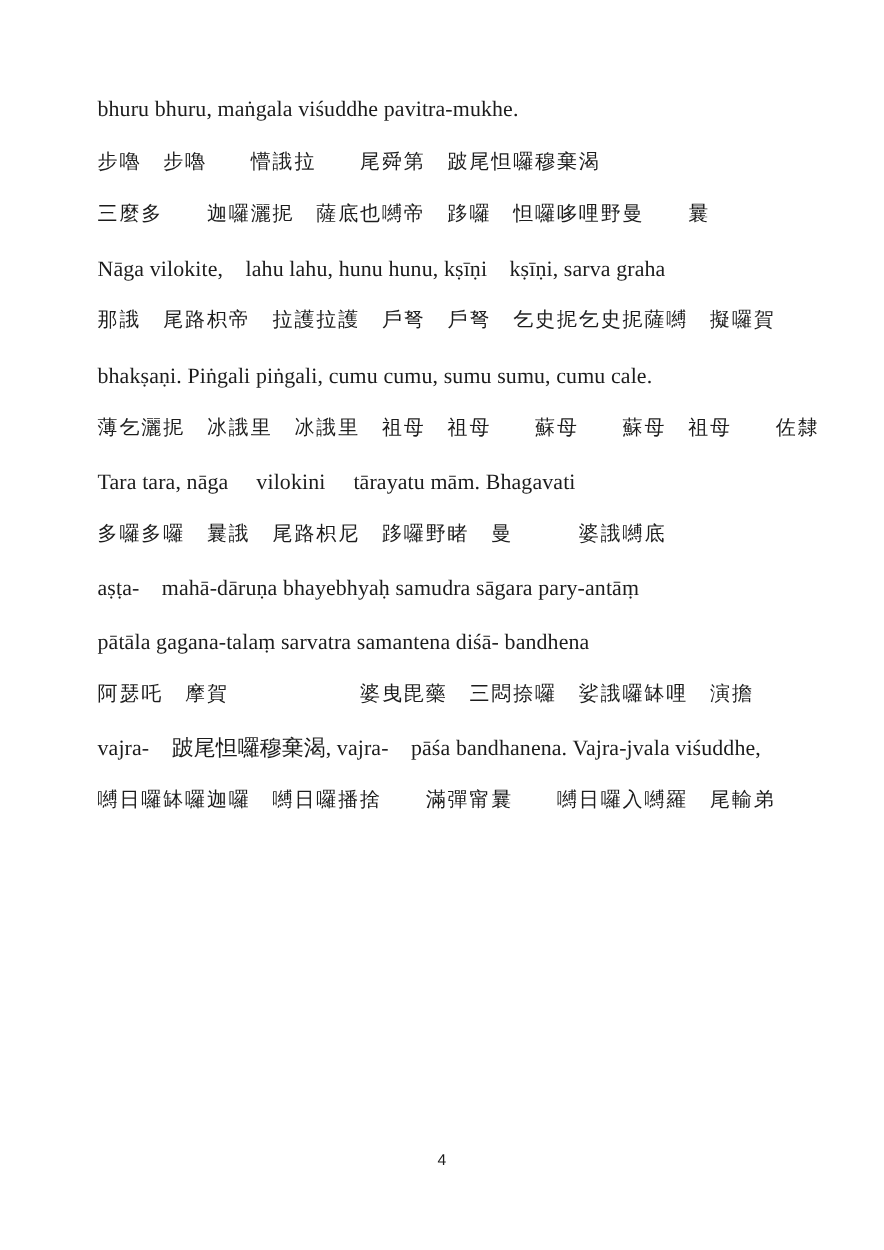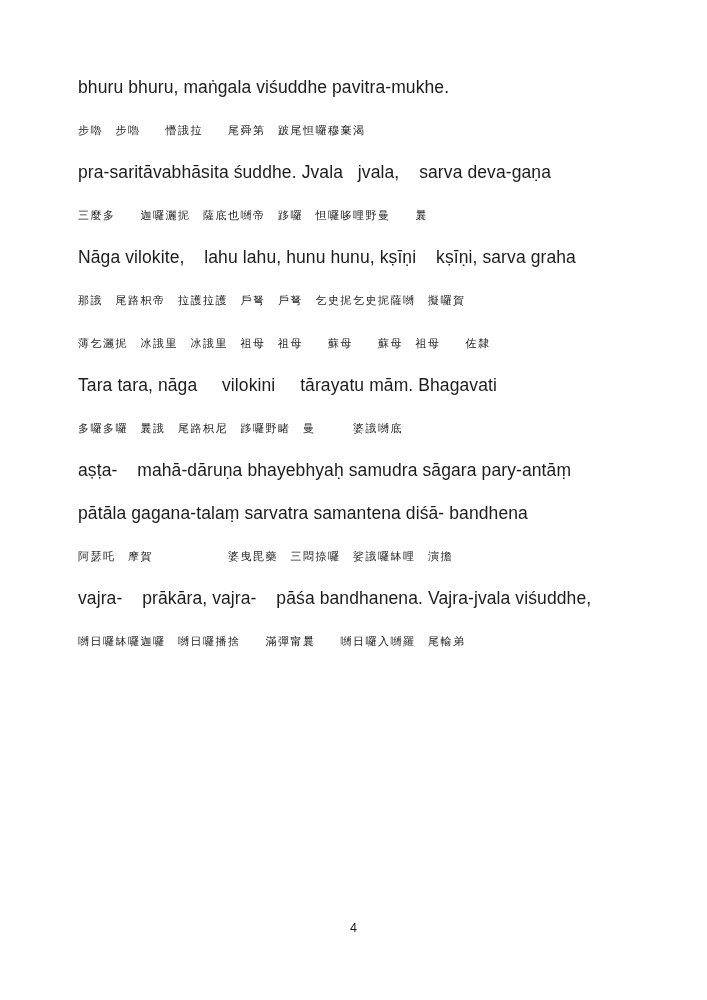--- a/index.html
+++ b/index.html
@@ -26,54 +26,54 @@
     top: 72px;
     right: 40px;
   }
   .line {
     white-space: pre;
     height: 42.6px;
     line-height: 30px;
     margin: 0;
   }
   .line.latin {
-    font-family: Liberation Sans, sans-serif;
+    font-family: Liberation Serif, serif;
     font-size: 17.5px;
     letter-spacing: 0.1px;
   }
   .line.cjk {
-    font-family: Liberation Sans, sans-serif;
-    font-size: 11px;
+    font-family: Liberation Mono, monospace;
+    font-size: 16px;
     letter-spacing: 1.5px;
   }
   .page-number {
     position: absolute;
     left: 0;
     right: 0;
     top: 921px;
     text-align: center;
     font-size: 12.5px;
     font-family: "Liberation Sans", sans-serif;
     color: #1c1c1c;
   }
 </style>
 </head>
 <body>
 
 <div class="page">
   <div class="text-body">
       <div class="line latin">bhuru bhuru, maṅgala viśuddhe pavitra-mukhe.</div>
       <div class="line cjk">步嚕　步嚕　　懵誐拉　　尾舜第　跛尾怛囉穆棄渴</div>
-      <div class="line latin">pra-saritāvabhāsita śuddhe. Jvala   jvala,    sarva deva-gaṇa</div>
       <div class="line cjk">三麼多　　迦囉灑抳　薩底也嚩帝　跢囉　怛囉哆哩野曼　　曩</div>
       <div class="line latin">Nāga vilokite,    lahu lahu, hunu hunu, kṣīṇi    kṣīṇi, sarva graha</div>
       <div class="line cjk">那誐　尾路枳帝　拉護拉護　戶弩　戶弩　乞史抳乞史抳薩嚩　擬囉賀</div>
+      <div class="line latin">bhakṣaṇi. Piṅgali piṅgali, cumu cumu, sumu sumu, cumu cale.</div>
       <div class="line cjk">薄乞灑抳　冰誐里　冰誐里　祖母　祖母　　蘇母　　蘇母　祖母　　佐隸</div>
       <div class="line latin">Tara tara, nāga     vilokini     tārayatu mām. Bhagavati</div>
       <div class="line cjk">多囉多囉　曩誐　尾路枳尼　跢囉野睹　曼　　　婆誐嚩底</div>
       <div class="line latin">aṣṭa-    mahā-dāruṇa bhayebhyaḥ samudra sāgara pary-antāṃ</div>
       <div class="line latin">pātāla gagana-talaṃ sarvatra samantena diśā- bandhena</div>
       <div class="line cjk">阿瑟吒　摩賀　　　　　　婆曳毘藥　三悶捺囉　娑誐囉缽哩　演擔</div>
-      <div class="line latin">vajra-    prākāra, vajra-    pāśa bandhanena. Vajra-jvala viśuddhe,</div>
+      <div class="line latin">vajra-    跛尾怛囉穆棄渴, vajra-    pāśa bandhanena. Vajra-jvala viśuddhe,</div>
       <div class="line cjk">嚩日囉缽囉迦囉　嚩日囉播捨　　滿彈甯曩　　嚩日囉入嚩羅　尾輸弟</div>
     </div>
   <div class="page-number">4</div>
 </div>
 
 </body></html>

